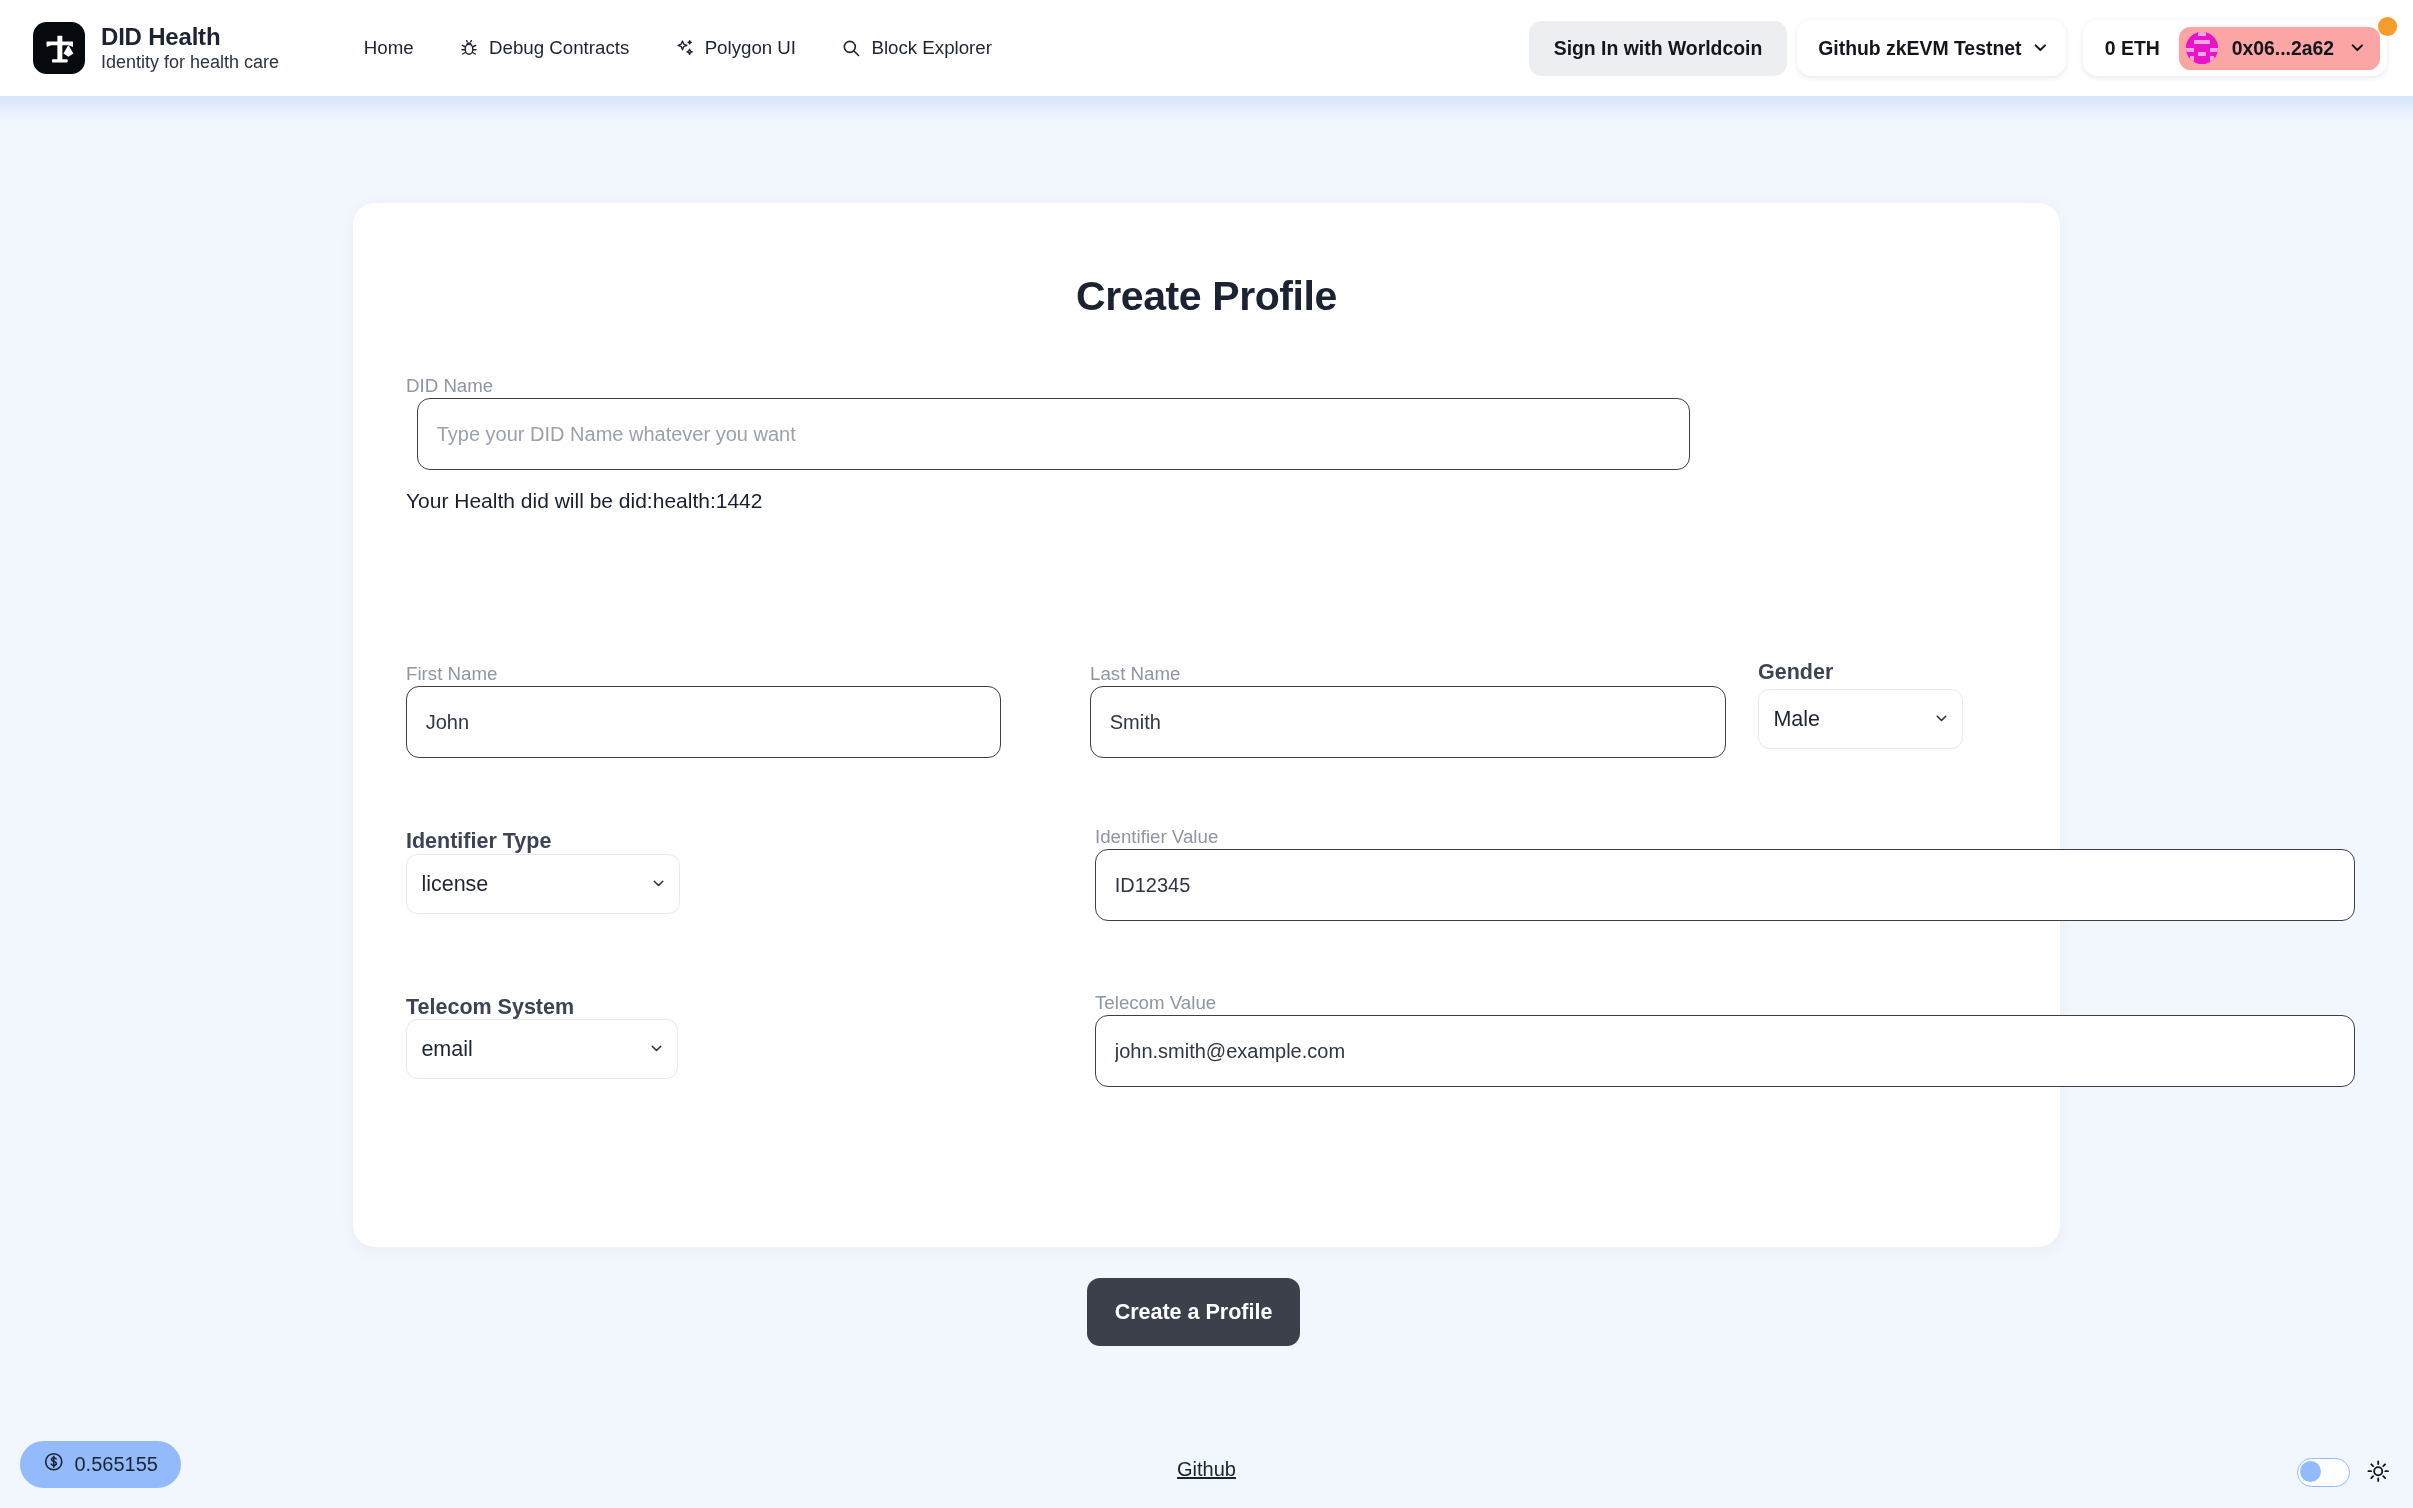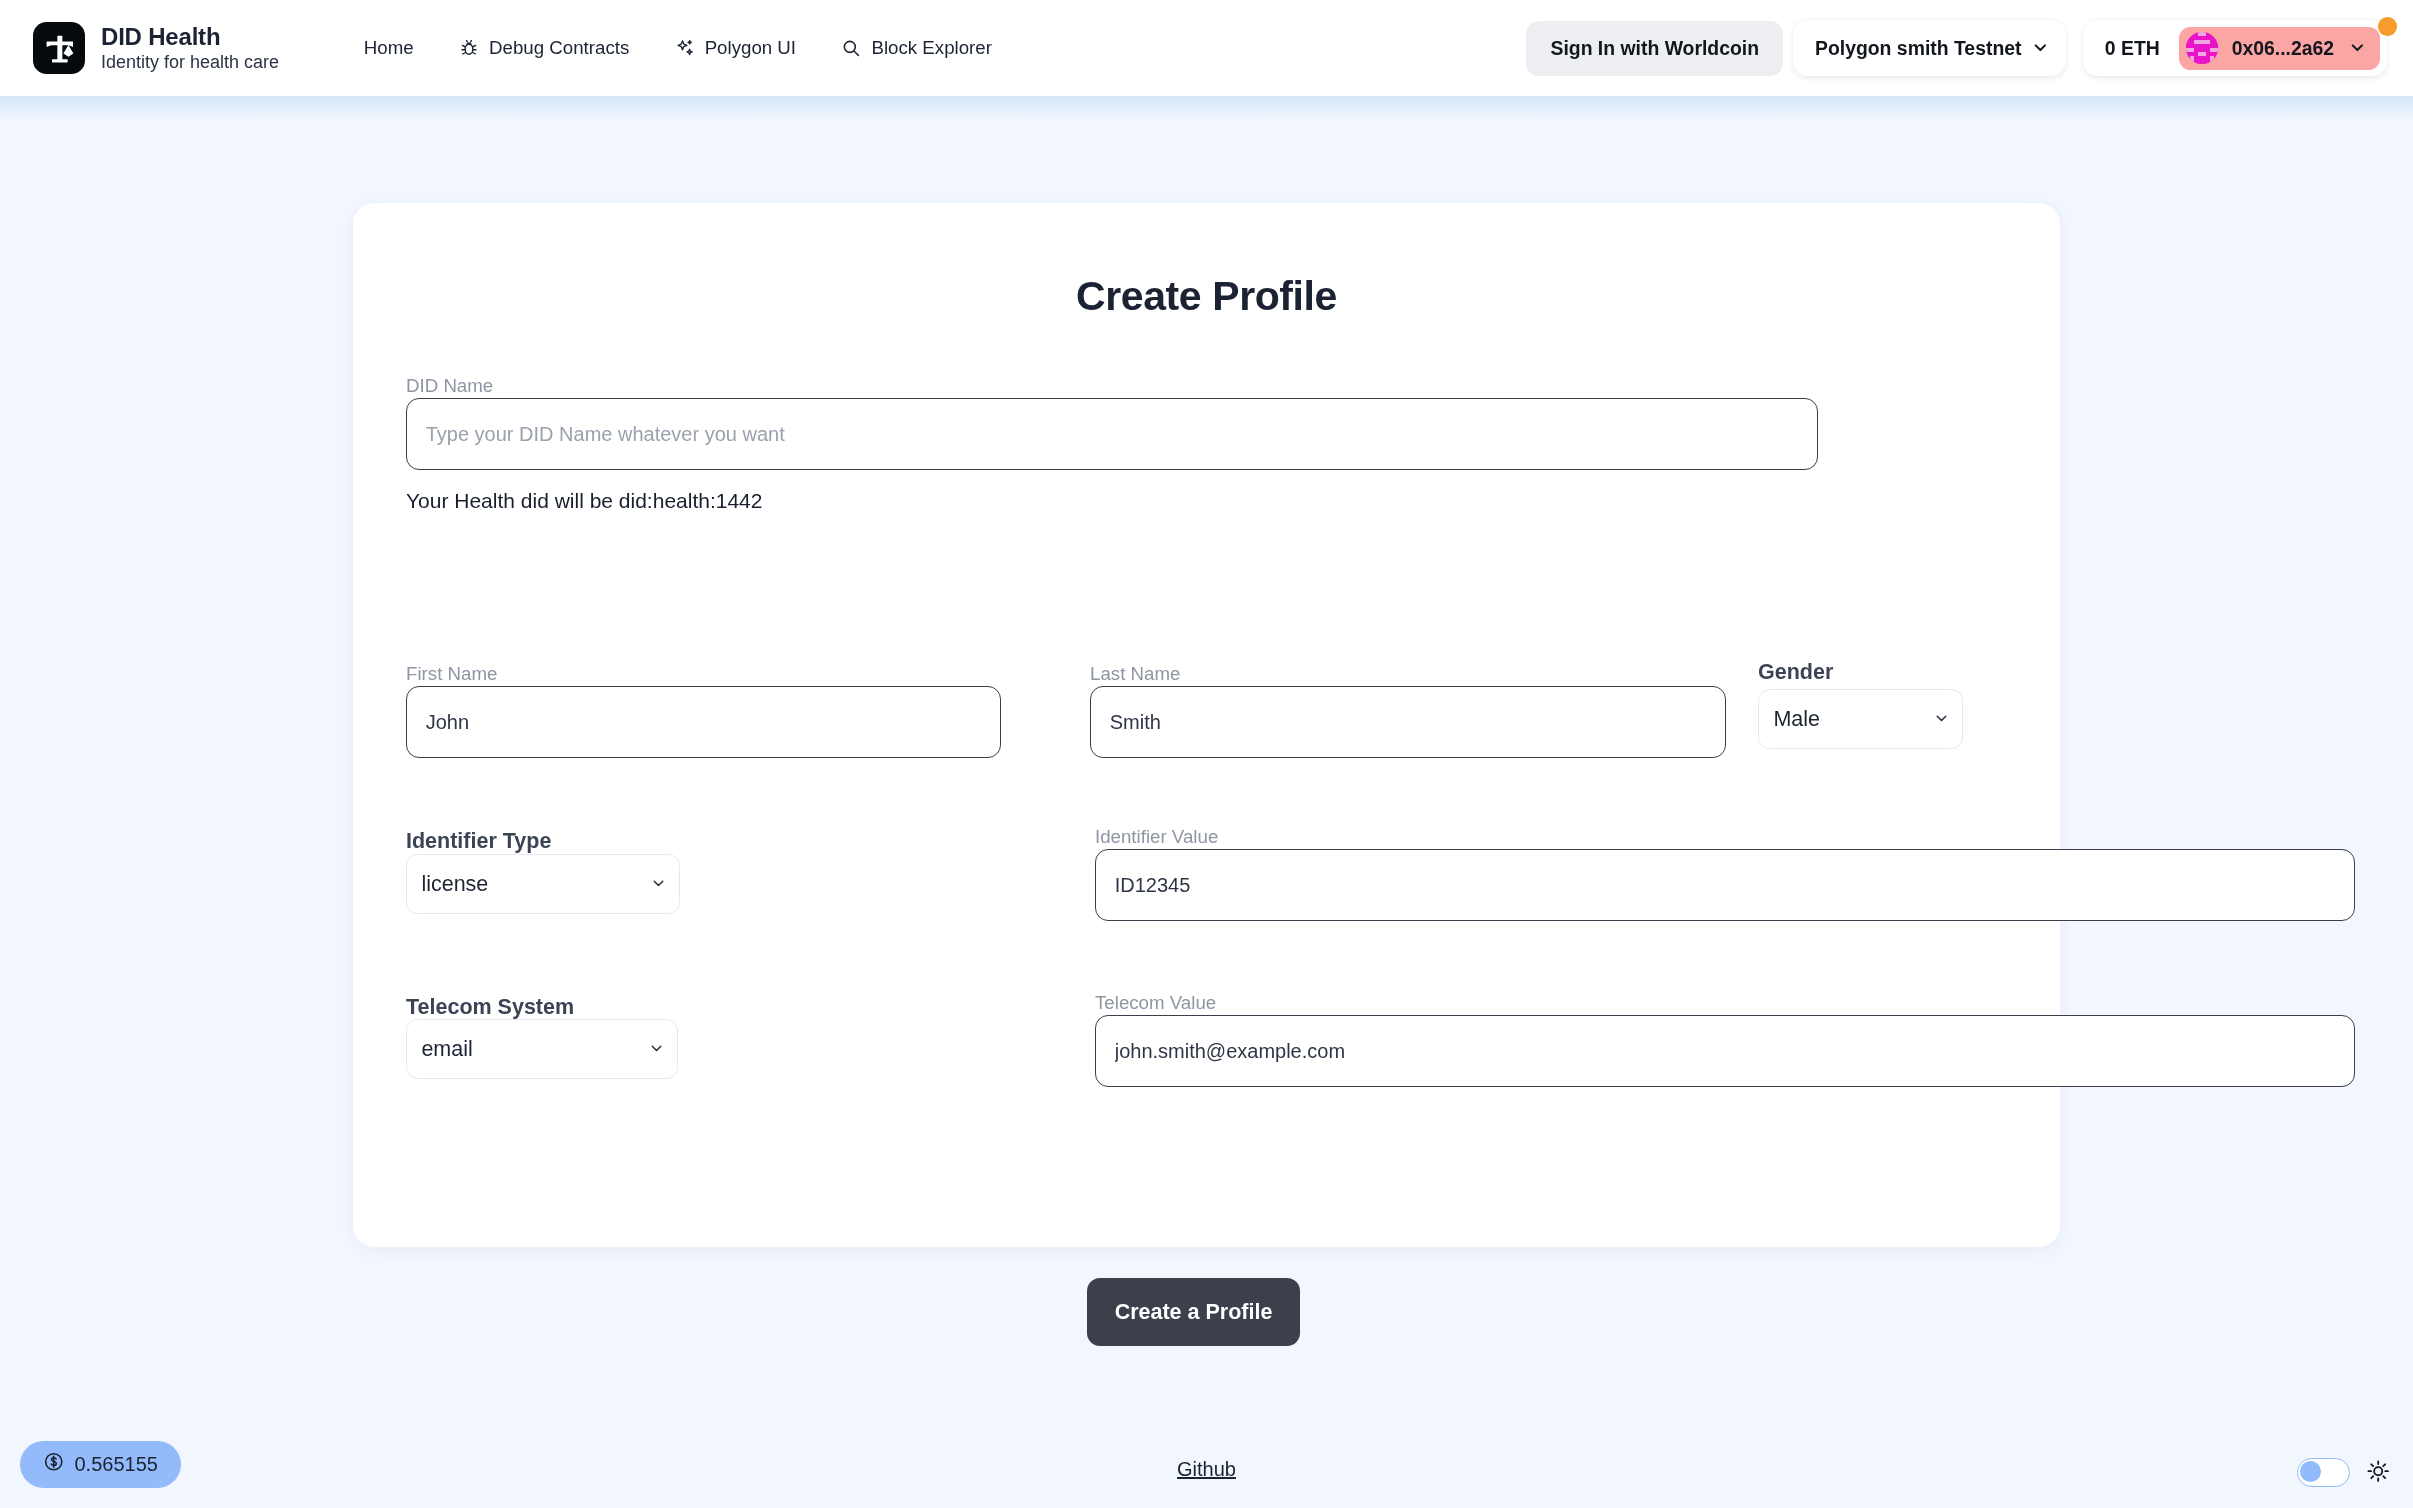--- a/index.html
+++ b/index.html
@@ -137,21 +137,21 @@
     outline: none; cursor: pointer;
   }
   .sel-wrap { position: relative; display: inline-block; }
   .sel-wrap .sel-chev {
     position: absolute; right: 13px; top: 50%;
     transform: translateY(-50%); pointer-events: none;
   }
 
   
   #did-name-label { position: absolute; left: 53px; top: 172px; }
-  #did-name-input { position: absolute; left: 53px; top: 195px; width: 1412px; }
+  #did-name-input { position: absolute; left: 64px; top: 195px; width: 1273px; }
   #did-preview {
     position: absolute; left: 53px; top: 286px;
     font-size: 21px; color: #18202e;
   }
 
   #first-name-label { position: absolute; left: 53px; top: 460px; }
   #first-name-input { position: absolute; left: 53px; top: 483px; width: 595px; }
   #last-name-label  { position: absolute; left: 737px; top: 460px; }
   #last-name-input  { position: absolute; left: 737px; top: 483px; width: 636px; }
   #gender-label     { position: absolute; left: 1405px; top: 457px; }
@@ -268,21 +268,21 @@
         </svg>
       </span>
       <span>Block Explorer</span>
     </div>
   </nav>
 
   <div class="header-right">
     <button id="worldcoin-btn">Sign In with Worldcoin</button>
 
     <div class="pill-white">
-      <span class="network-label">Polygon smith Testnet</span>
+      <span class="network-label">Github zkEVM Testnet</span>
       <span class="chev">
         <svg width="18.7" height="18.7" viewBox="0 0 24 24" fill="none" stroke="#12161d" stroke-width="2.6" stroke-linecap="round" stroke-linejoin="round">
           <path d="M6 9.5l6 6 6-6"></path>
         </svg>
       </span>
     </div>
 
     <div id="account-pill">
       <span class="eth-balance">0 ETH</span>
       <div class="addr-chip">

